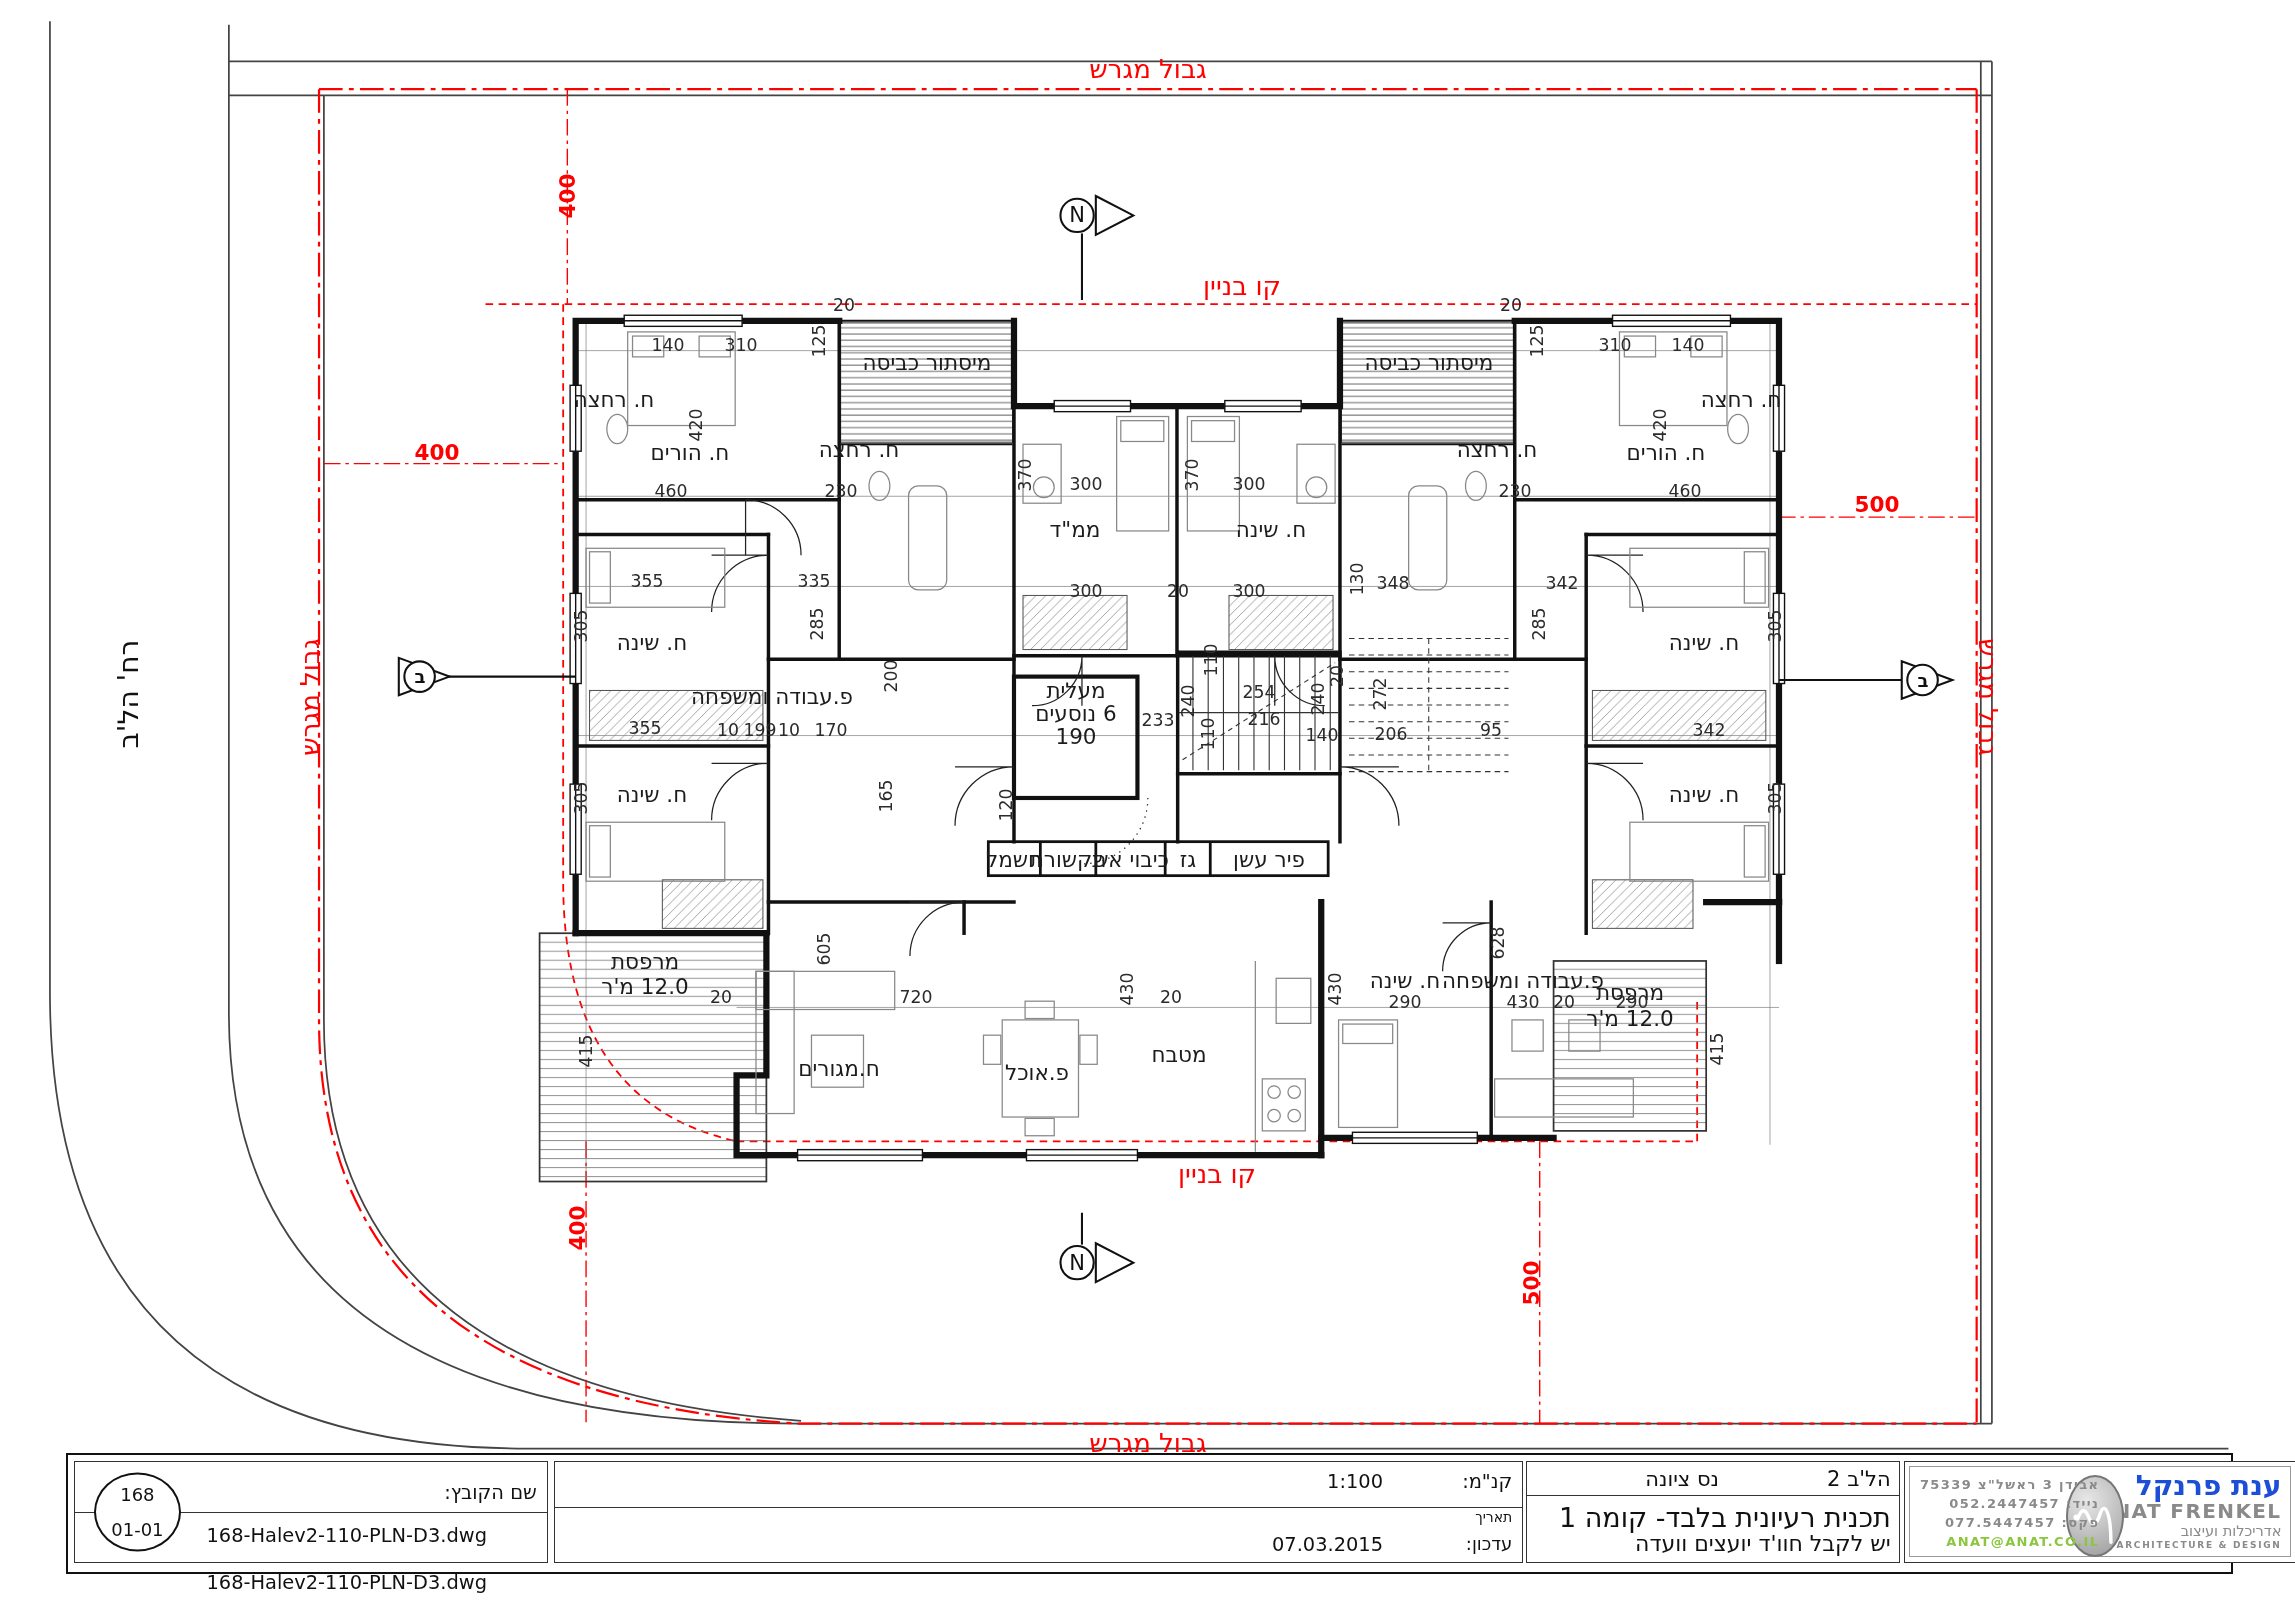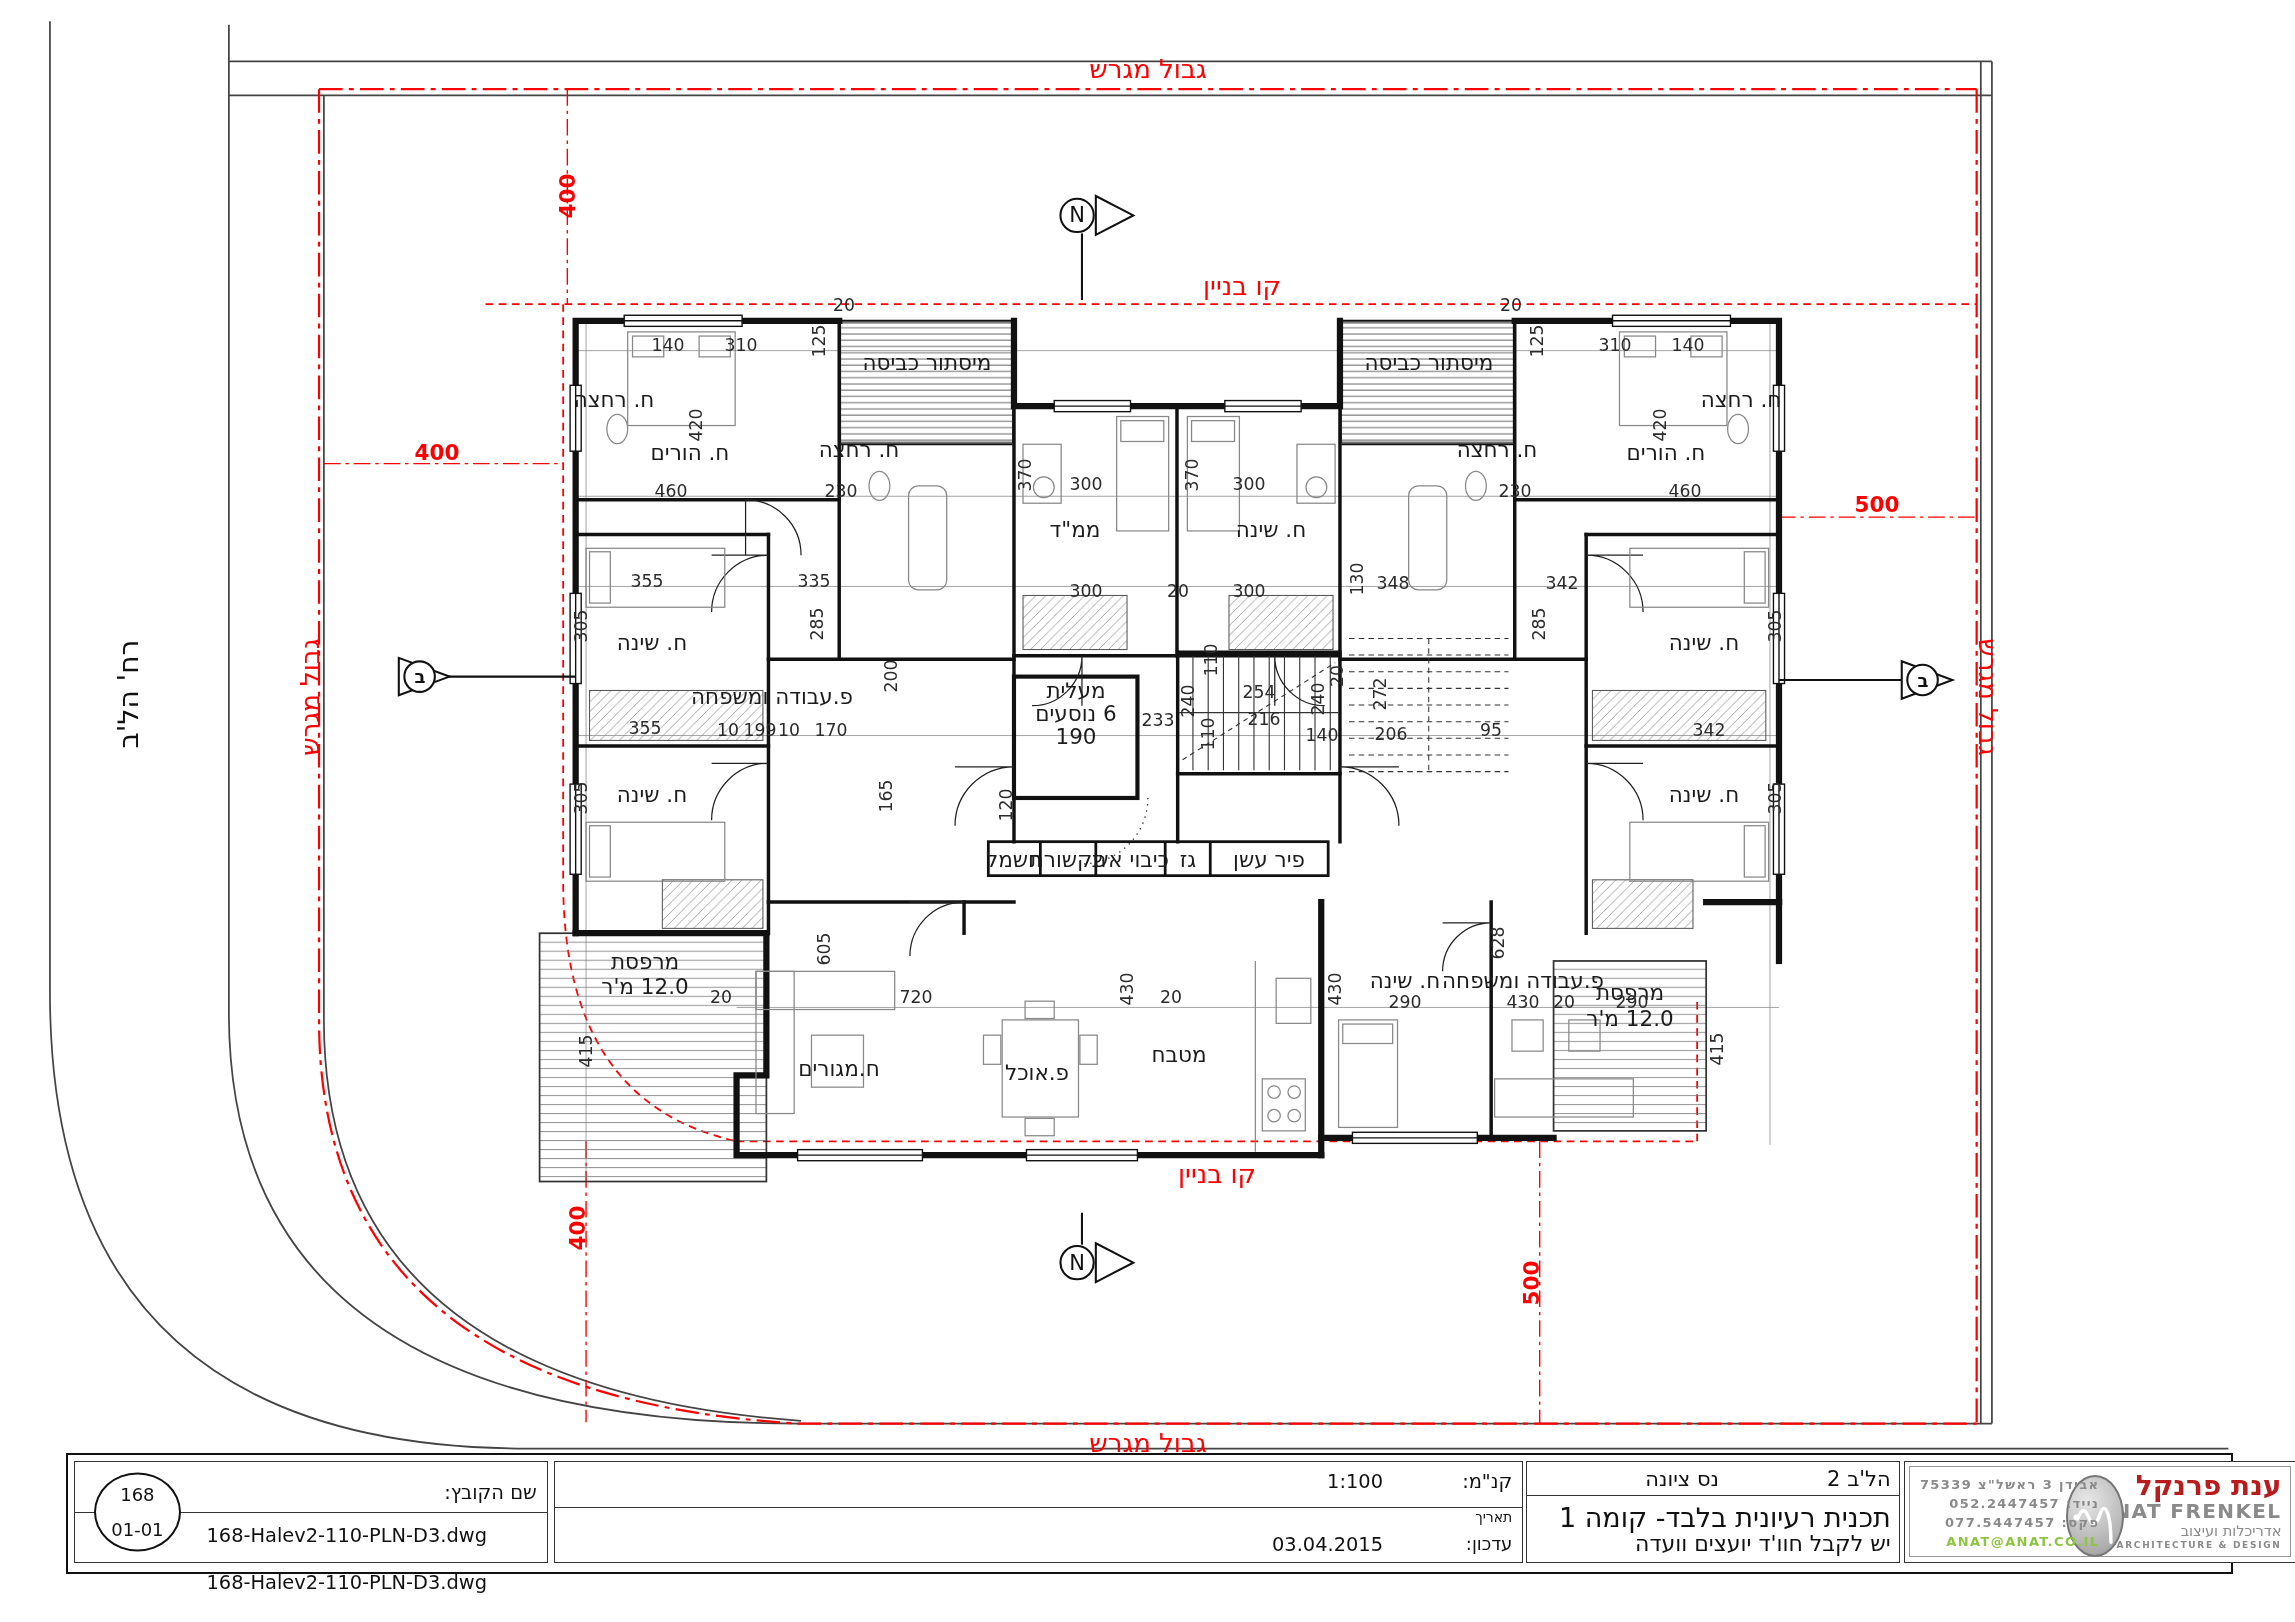--- a/index.html
+++ b/index.html
@@ -32,21 +32,21 @@
   .fname{position:absolute;left:132px;font-size:19.4px;color:#111;margin-top:44px;}
   .flabel{position:absolute;right:9.7px;top:19.4px;font-size:19.4px;color:#111;direction:rtl;}
   #tb-scale{left:486px;width:967px;}
   #tb-scale .divider{position:absolute;left:0;top:45%;width:100%;border-top:1.4px solid #333;}
   .tb-txt{position:absolute;color:#111;direction:rtl;white-space:nowrap;}
   #tb-proj{left:1458px;width:372px;}
   #tb-proj .divider{position:absolute;left:0;top:33%;width:100%;border-top:1.4px solid #333;}
   #tb-arch{left:1836px;width:390px;padding:0;}
   #tb-arch .inner{position:absolute;left:4.2px;top:4.2px;right:4.2px;bottom:4.2px;border:0.7px solid #999;}
   .arch-names{position:absolute;right:8.3px;top:5.5px;text-align:right;direction:rtl;}
-  .arch-he{color:#b91c1c;font-size:28px;font-weight:bold;line-height:1.0;}
+  .arch-he{color:#1d4ed8;font-size:28px;font-weight:bold;line-height:1.0;}
   .arch-en{color:#8a8a8a;font-size:20px;font-weight:bold;letter-spacing:1.4px;line-height:1.15;direction:ltr;}
   .arch-sub{color:#8a8a8a;font-size:14.6px;line-height:1.1;}
   .arch-sub2{color:#8a8a8a;font-size:9px;font-weight:bold;letter-spacing:1.7px;line-height:1.4;direction:ltr;}
   .arch-logo{position:absolute;right:166px;top:8.3px;width:54px;height:78px;border-radius:50%;
       background:radial-gradient(circle at 35% 30%,#e8e8e8,#9a9a9a);border:2.1px solid #777;}
   .arch-contact{position:absolute;left:9.7px;top:9.7px;direction:rtl;text-align:right;}
   .arch-contact div{color:#8a8a8a;font-size:13px;font-weight:bold;letter-spacing:1.4px;line-height:1.45;}
   .arch-contact .email{color:#8cc63f;direction:ltr;}
 </style>
 </head>
@@ -455,21 +455,21 @@
     <div class="fname" style="top:65px;">168-Halev2-110-PLN-D3.dwg</div>
     <div class="flabel">שם הקובץ:</div>
   </div>
 
   <div class="tb-box" id="tb-scale">
     <div class="divider"></div>
     <div class="tb-txt" style="right:9.7px;top:8.3px;font-size:19.4px;">קנ"מ:</div>
     <div class="tb-txt" style="right:139px;top:8.3px;font-size:19.4px;direction:ltr;">1:100</div>
     <div class="tb-txt" style="right:9.7px;top:47px;font-size:14px;">תאריך</div>
     <div class="tb-txt" style="right:9.7px;top:71px;font-size:18px;">עדכון:</div>
-    <div class="tb-txt" style="right:139px;top:71px;font-size:19.4px;direction:ltr;">03.04.2015</div>
+    <div class="tb-txt" style="right:139px;top:71px;font-size:19.4px;direction:ltr;">07.03.2015</div>
   </div>
 
   <div class="tb-box" id="tb-proj">
     <div class="divider"></div>
     <div class="tb-txt" style="right:8.3px;top:5.5px;font-size:21px;">הל'ב 2</div>
     <div class="tb-txt" style="right:180px;top:5.5px;font-size:21px;">נס ציונה</div>
     <div class="tb-txt" style="right:8.3px;top:40px;font-size:27px;">תכנית רעיונית בלבד- קומה 1</div>
     <div class="tb-txt" style="right:8.3px;top:69px;font-size:22px;">יש לקבל חוו'ד יועצים וועדה</div>
   </div>
 

